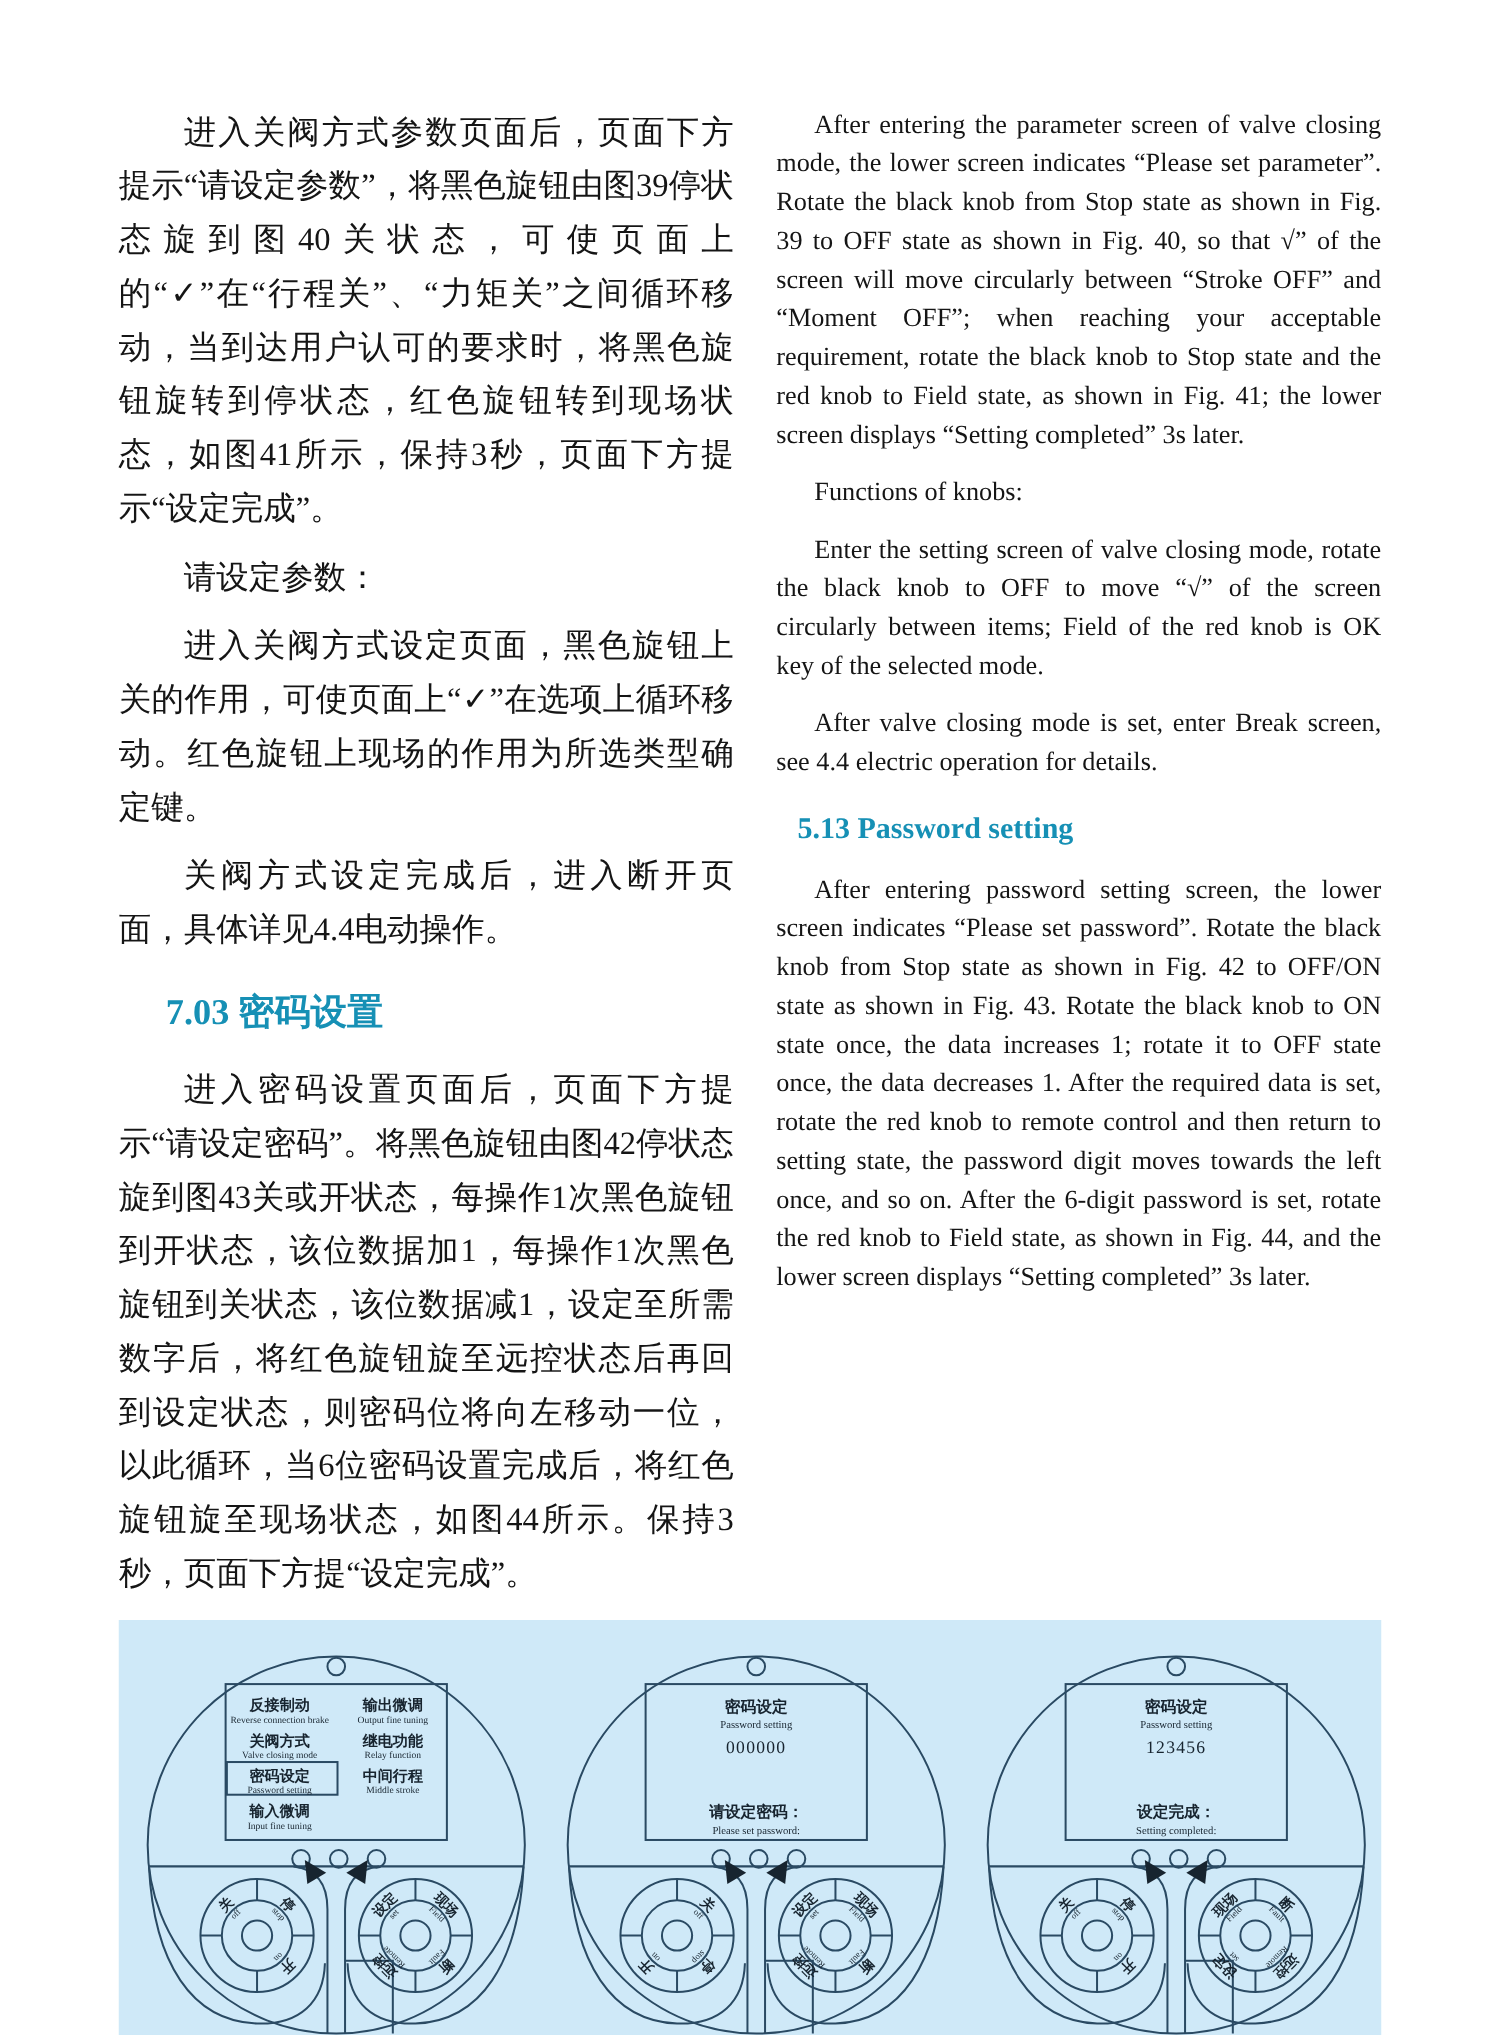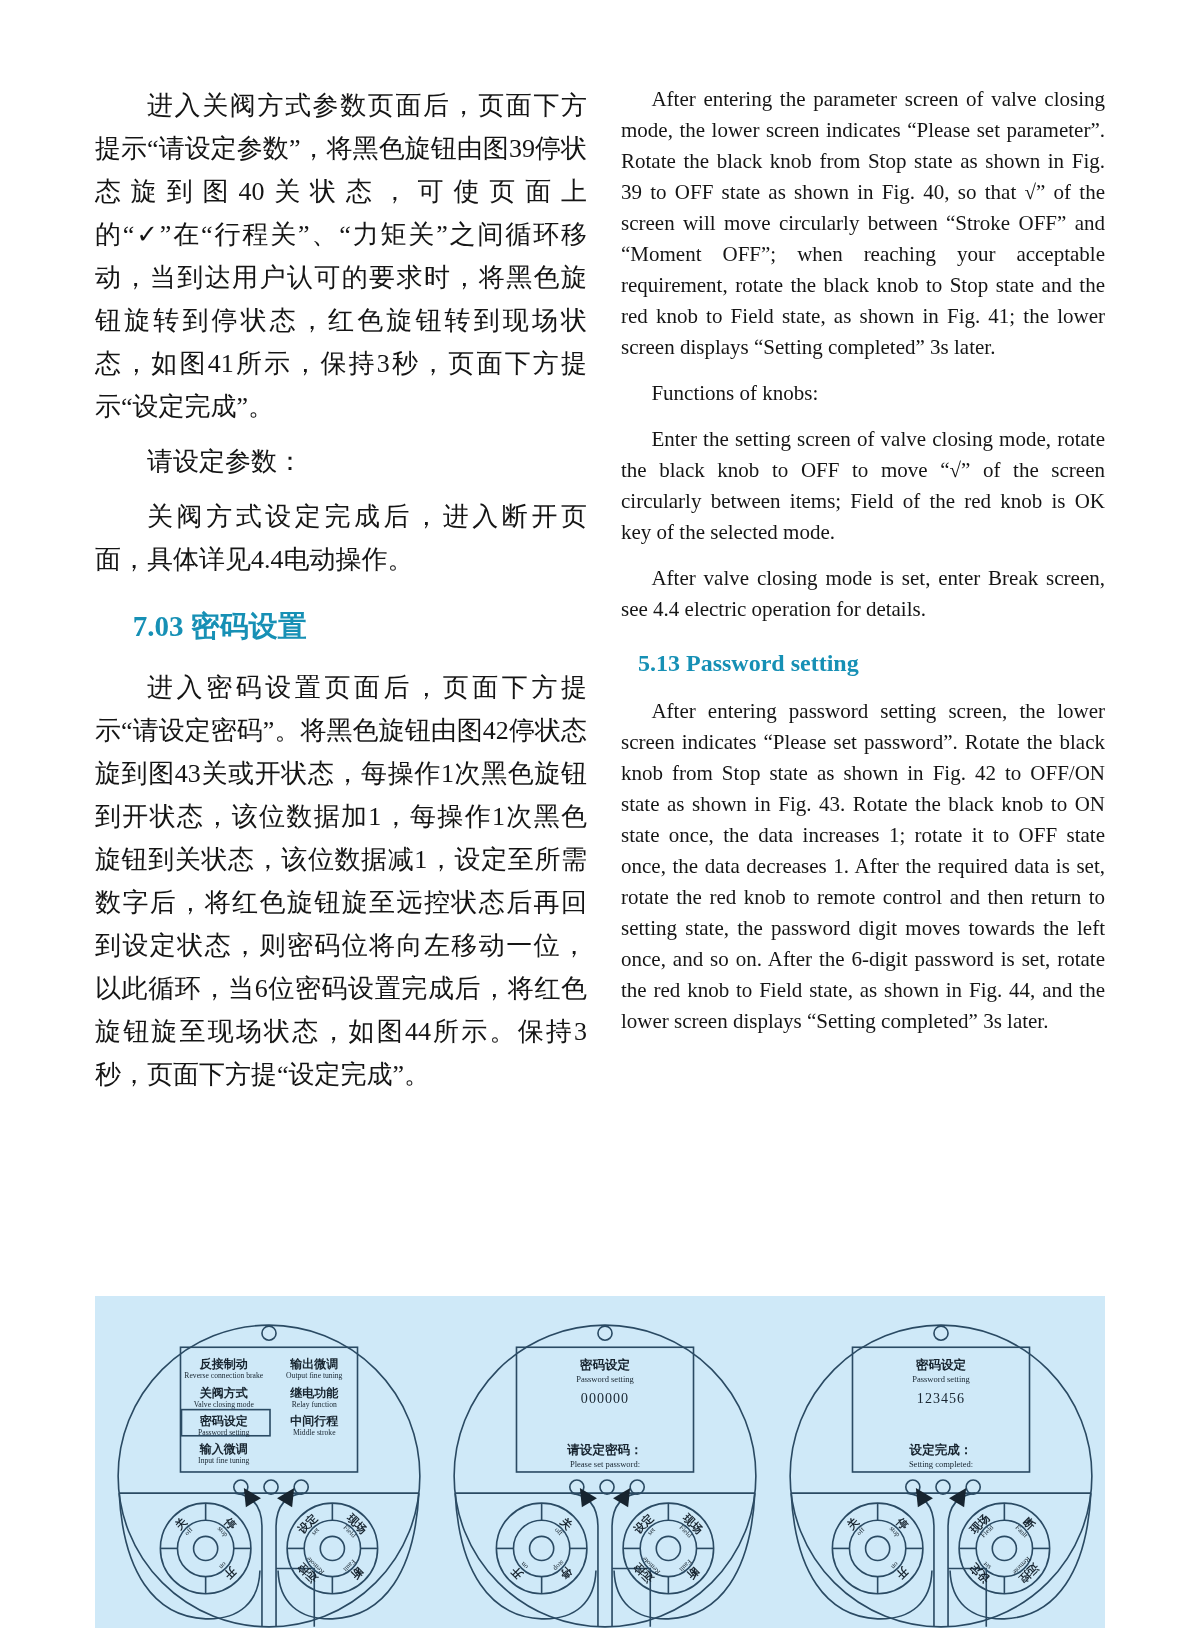--- a/index.html
+++ b/index.html
@@ -46,20 +46,21 @@
   .kzh{font-size:11px;font-weight:bold;fill:#17242f;text-anchor:middle;}
   .ken{font-size:7px;fill:#17242f;text-anchor:middle;}
 </style>
 </head>
 <body>
 
 <div class="top">
   <div class="col-zh">
     <p>进入关阀方式参数页面后，页面下方提示“请设定参数”，将黑色旋钮由图39停状态旋到图40关状态，可使页面上的“✓”在“行程关”、“力矩关”之间循环移动，当到达用户认可的要求时，将黑色旋钮旋转到停状态，红色旋钮转到现场状态，如图41所示，保持3秒，页面下方提示“设定完成”。</p>
     <p>请设定参数：</p>
+    <p>进入关阀方式设定页面，黑色旋钮上关的作用，可使页面上“✓”在选项上循环移动。红色旋钮上现场的作用为所选类型确定键。</p>
     <p>关阀方式设定完成后，进入断开页面，具体详见4.4电动操作。</p>
     <div class="h-zh">7.03 密码设置</div>
     <p>进入密码设置页面后，页面下方提示“请设定密码”。将黑色旋钮由图42停状态旋到图43关或开状态，每操作1次黑色旋钮到开状态，该位数据加1，每操作1次黑色旋钮到关状态，该位数据减1，设定至所需数字后，将红色旋钮旋至远控状态后再回到设定状态，则密码位将向左移动一位，以此循环，当6位密码设置完成后，将红色旋钮旋至现场状态，如图44所示。保持3秒，页面下方提“设定完成”。</p>
   </div>
   <div class="col-en">
     <p>After entering the parameter screen of valve closing mode, the lower screen indicates “Please set parameter”. Rotate the black knob from Stop state as shown in Fig. 39 to OFF state as shown in Fig. 40, so that √” of the screen will move circularly between “Stroke OFF” and “Moment OFF”; when reaching your acceptable requirement, rotate the black knob to Stop state and the red knob to Field state, as shown in Fig. 41; the lower screen displays “Setting completed” 3s later.</p>
     <p>Functions of knobs:</p>
     <p>Enter the setting screen of valve closing mode, rotate the black knob to OFF to move “√” of the screen circularly between items; Field of the red knob is OK key of the selected mode.</p>
     <p>After valve closing mode is set, enter Break screen, see 4.4 electric operation for details.</p>
     <div class="h-en">5.13 Password setting</div>

